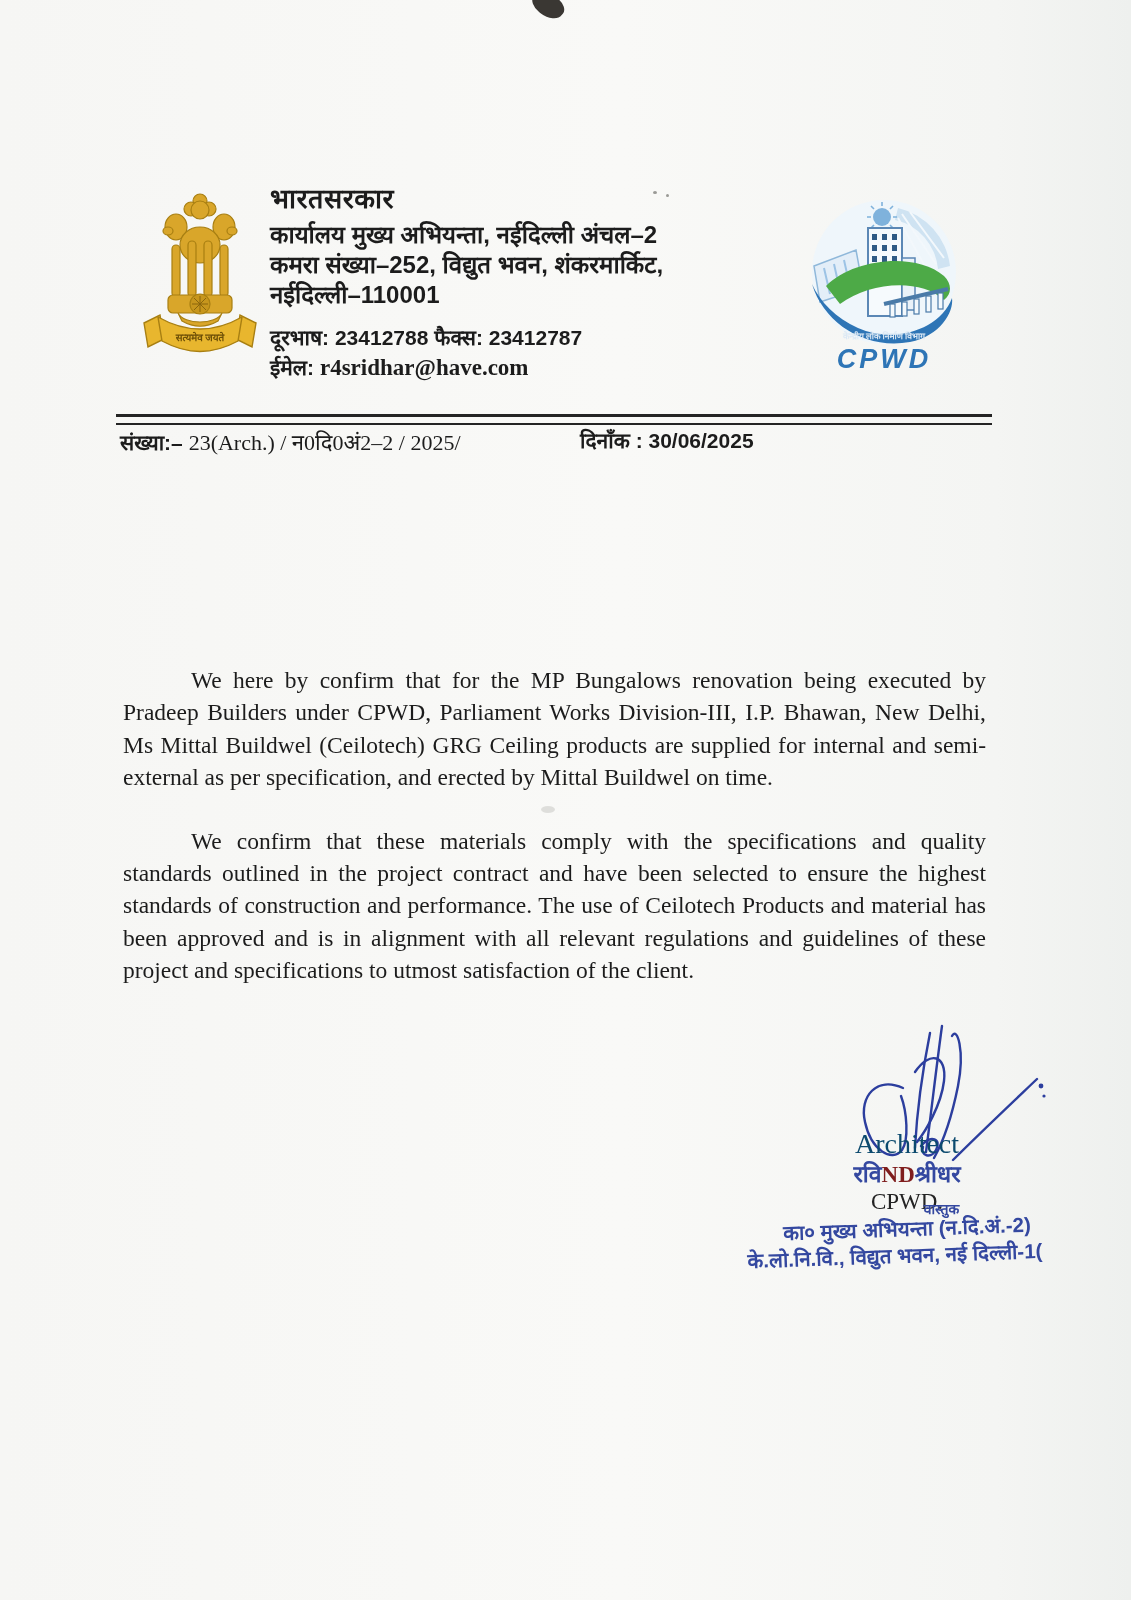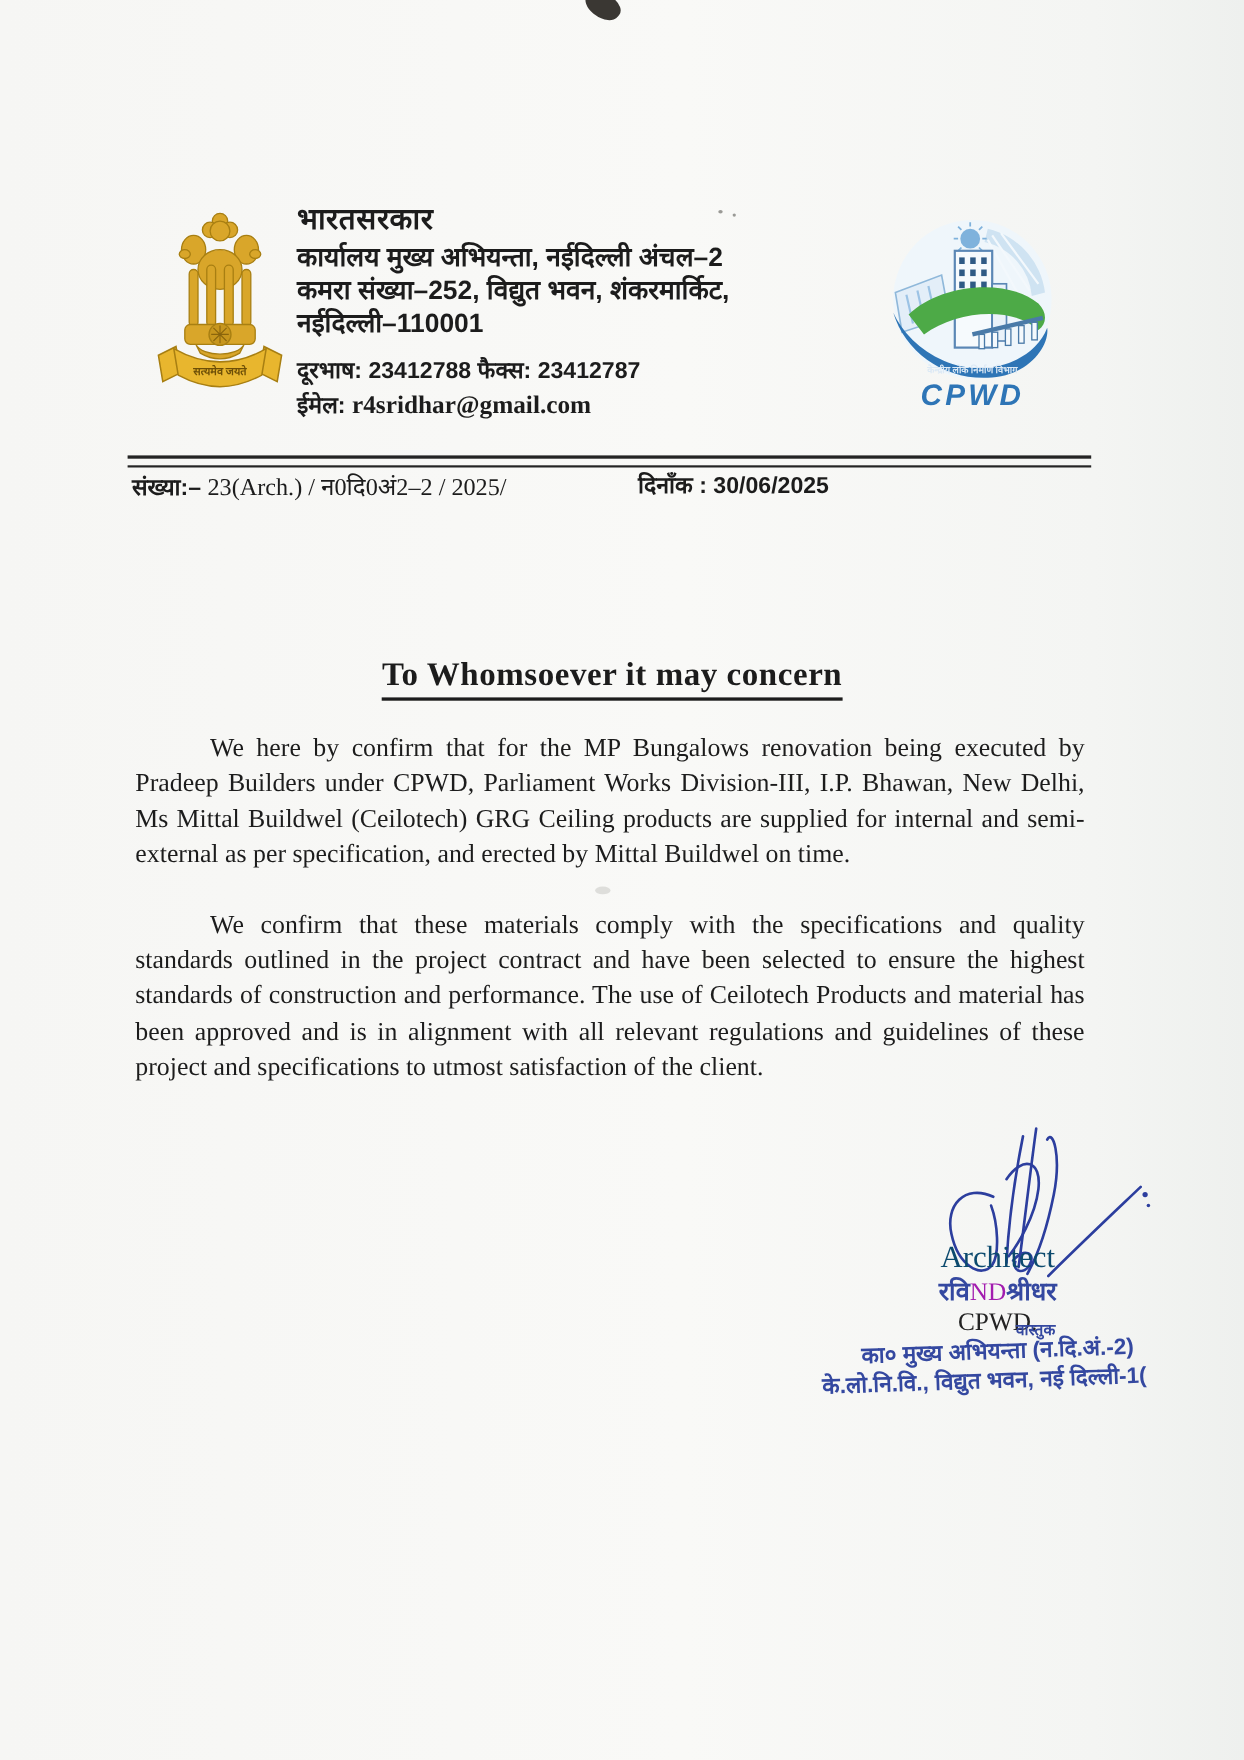--- a/index.html
+++ b/index.html
@@ -44,21 +44,21 @@
   .body-text{position:absolute;left:123px;top:664px;width:863px;}
   .body-text p{font-size:23.5px;line-height:32.4px;text-align:justify;text-indent:68px;
     margin:0 0 31px 0;}
 
   
   .sig-svg{position:absolute;left:845px;top:1008px;}
   .sig-block{position:absolute;left:740px;top:1128px;width:334px;text-align:center;}
   .sig-designation{font-size:28px;color:#0c4a6e;}
   .stamp-name{font-size:23px;line-height:26px;margin-top:1px;white-space:nowrap;}
   .ink{color:#3448a0;font-weight:bold;font-family:"Liberation Sans", sans-serif;}
-  .stamp-name .black-mid{color:#a21caf;font-family:"Liberation Serif", serif;font-weight:normal;font-size:23px;}
+  .stamp-name .black-mid{color:#7f1d1d;font-family:"Liberation Serif", serif;font-weight:bold;font-size:23px;}
   .org-line{position:relative;font-size:23px;line-height:26px;margin-top:1px;color:#232323;}
   .org-overlay{position:absolute;left:55%;top:7px;font-size:14px;text-align:center;}
   .stamp-line{font-size:20.5px;line-height:27px;white-space:nowrap;transform:rotate(-2deg);}
   .stamp-line.l2{margin-left:-24px;}
 </style>
 </head>
 <body>
 
 <div class="page">
 
@@ -110,21 +110,21 @@
     <div class="h-line" style="margin-top:2px;">कमरा संख्या–252, विद्युत भवन, शंकरमार्किट,</div>
     <div class="h-line" style="margin-top:2px;">नईदिल्ली–110001</div>
     <div class="h-contact">
       <span>दूरभाष:</span>
       <span>23412788</span>
       <span>फैक्स:</span>
       <span>23412787</span>
     </div>
     <div class="h-email">
       <span>ईमेल:</span>
-      <span class="email-addr">r4sridhar@gmail.com</span>
+      <span class="email-addr">r4sridhar@have.com</span>
     </div>
   </div>
 
   <div class="cpwd-logo">
     <svg width="172" height="180" viewBox="0 0 172 180">
       <circle cx="86" cy="80" r="72" fill="#eff6fb"></circle>
 
       <path d="M100,16 A 68,68 0 0 1 152,74 L140,77 A 55,55 0 0 0 97,28 Z" fill="#cfe3f2"></path>
       <path d="M104,22 L138,72 M112,20 L146,66 M100,26 L128,76" stroke="#f3f8fc" stroke-width="2" fill="none"></path>
 
@@ -179,23 +179,20 @@
     <span class="ref-left">
       <span>संख्या:–</span>
       <span class="ref-num">23(Arch.) / न0दि0अं2–2 / 2025/</span>
     </span>
     <span class="ref-date">
       <span>दिनाँक :</span>
       <span>30/06/2025</span>
     </span>
   </div>
 
-  <div class="title-wrap">
-    <span class="letter-title">To Whomsoever it may concern</span>
-  </div>
 
   <div class="body-text">
     <p>We here by confirm that for the MP Bungalows renovation being executed by Pradeep Builders under CPWD, Parliament Works Division-III, I.P. Bhawan, New Delhi, Ms Mittal Buildwel (Ceilotech) GRG Ceiling products are supplied for internal and semi-external as per specification, and erected  by Mittal Buildwel on time.</p>
     <p>We confirm that these materials comply with the specifications and quality standards outlined in the project contract and have been selected to ensure the highest standards of construction and performance. The use of Ceilotech Products and material has been approved and is in alignment with all relevant regulations and guidelines of these project and specifications to utmost satisfaction of the client.</p>
   </div>
 
   <div class="sig-svg">
     <svg width="205" height="170" viewBox="0 0 205 170">
       <g fill="none" stroke="#2c3e9e" stroke-width="2.4" stroke-linecap="round">
         <path d="M58,80 C32,68 14,88 20,114 C26,142 47,155 57,142 C64,132 62,104 56,88"></path>

